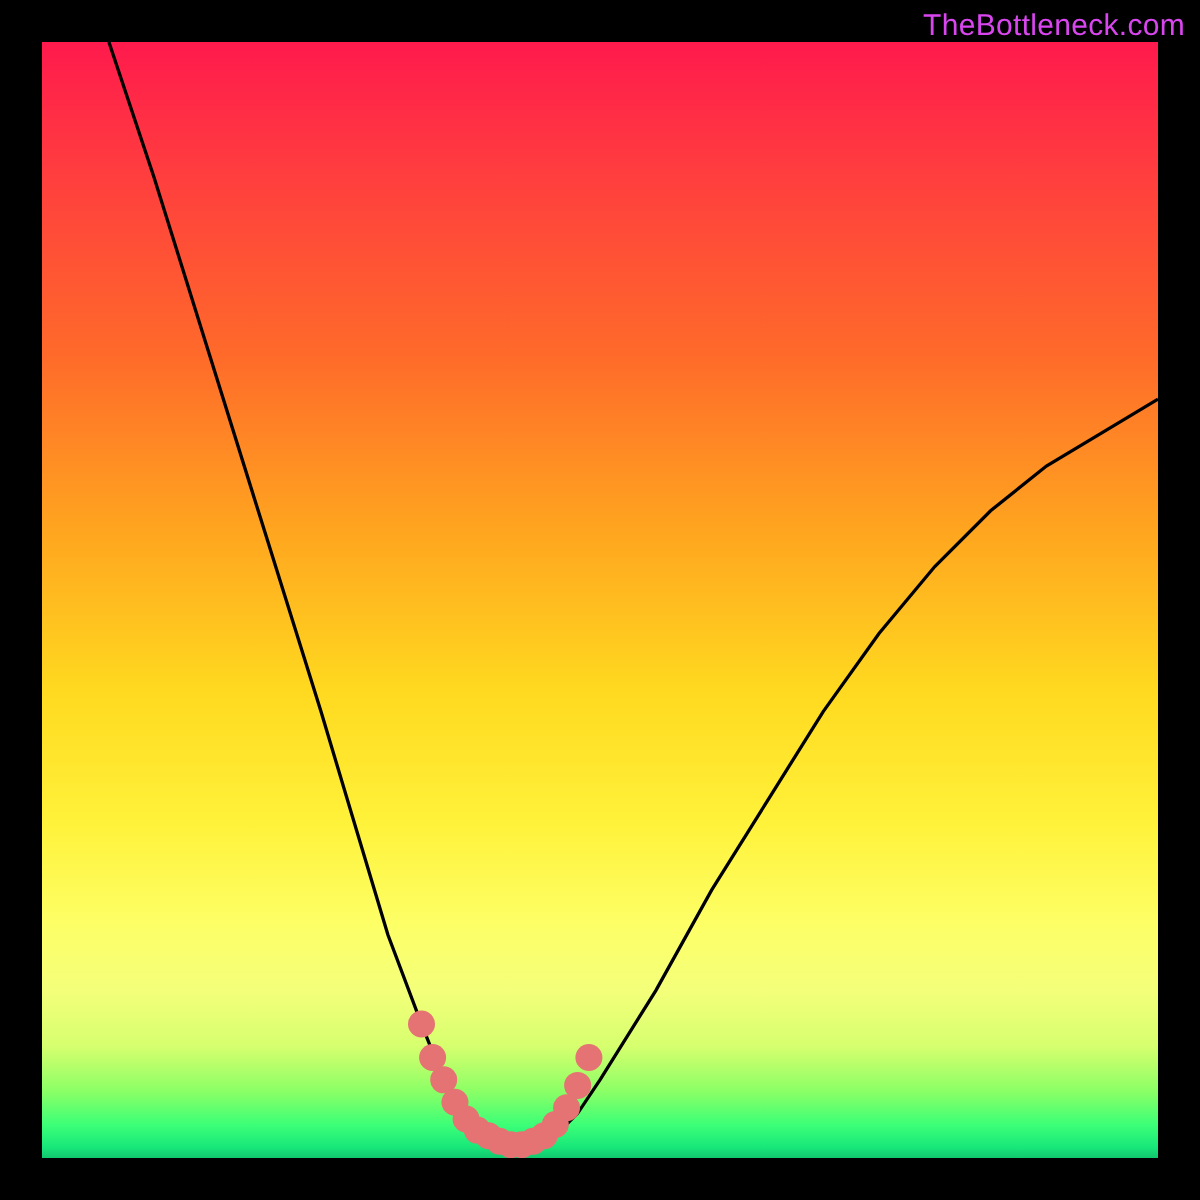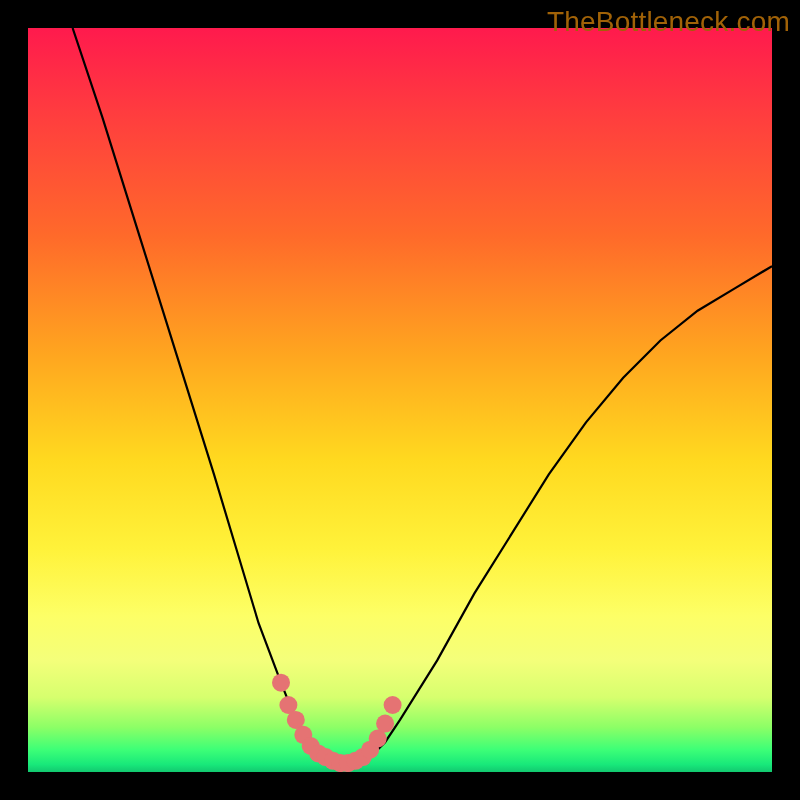--- a/index.html
+++ b/index.html
@@ -41,22 +41,22 @@
       #8cff66 94%,
       #3dff77 97%,
       #18e87a 99%,
       #12c86f 100%
     );
   }
   .watermark {
     position: absolute;
     top: 6px;
     right: 10px;
-    color: #a16207;
-    font-size: 28px;
+    color: #d946ef;
+    font-size: 20px;
     font-weight: 500;
     letter-spacing: 0.2px;
     user-select: none;
   }
   svg.curve {
     position: absolute;
     inset: 0;
   }
 </style>
 </head>

